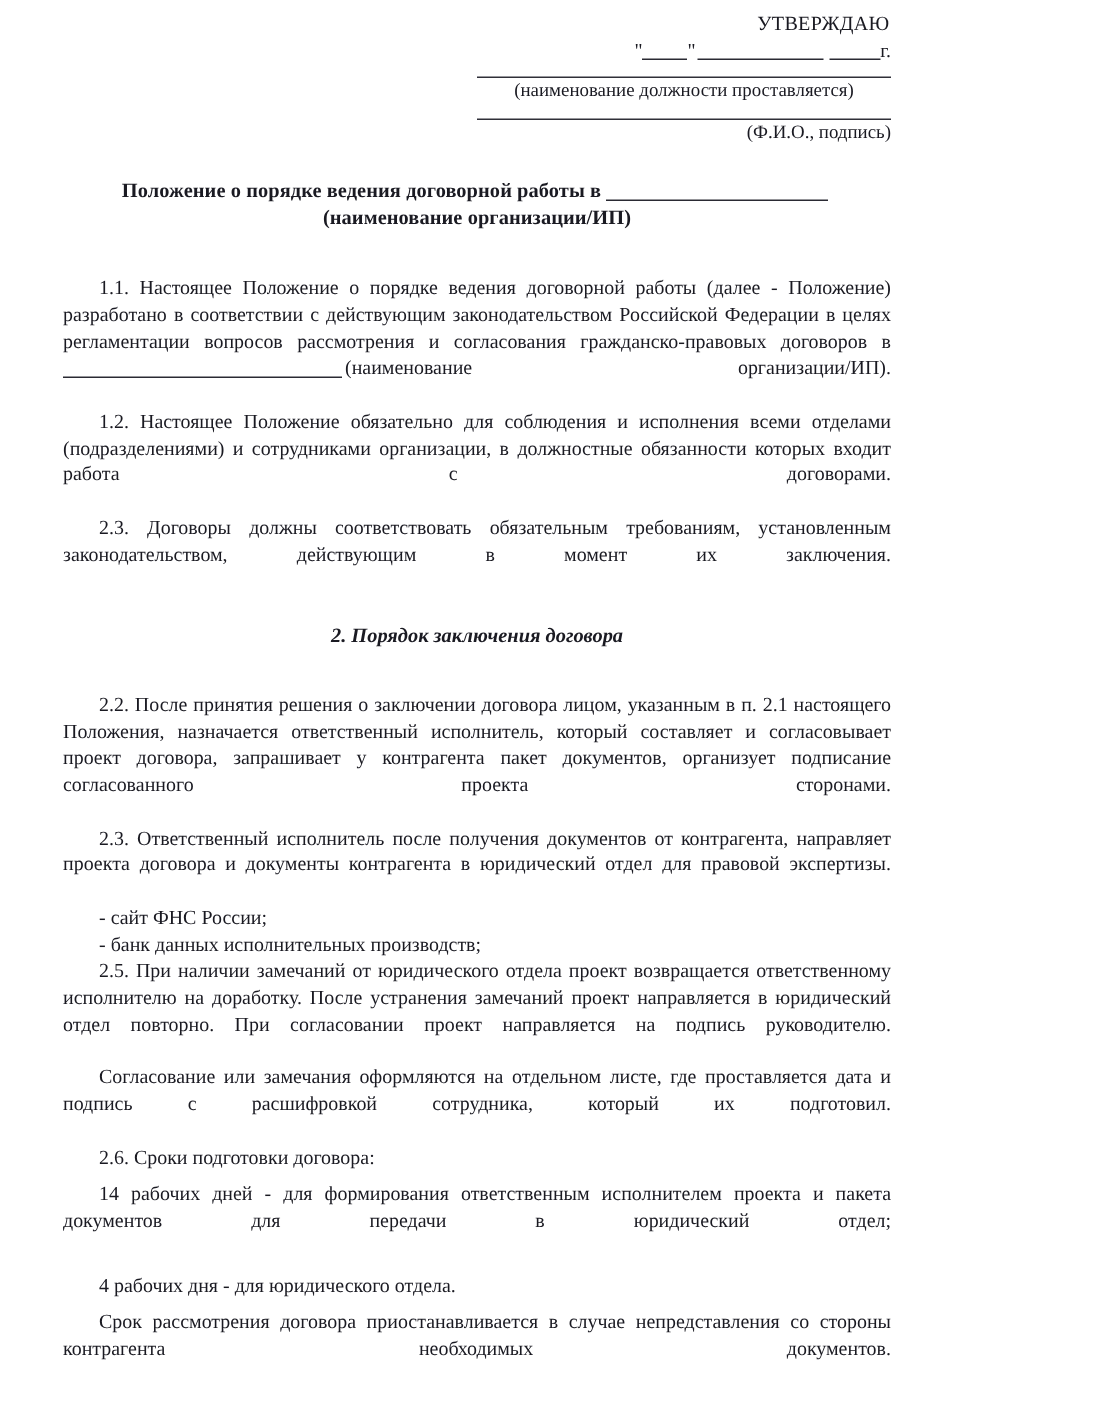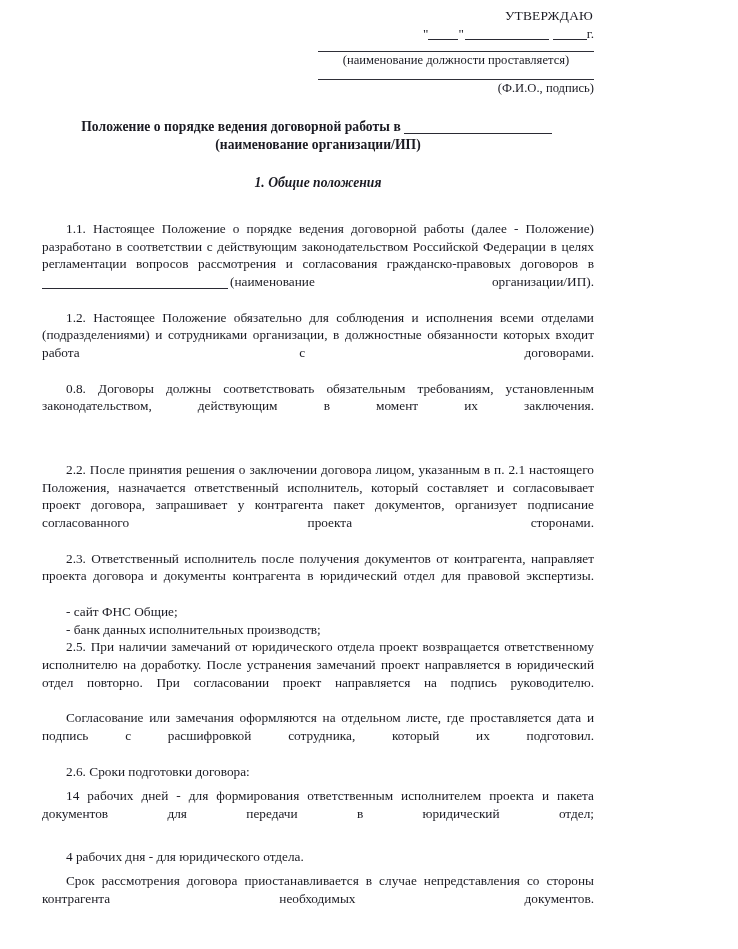--- a/index.html
+++ b/index.html
@@ -172,39 +172,39 @@
     </div>
 
     <div class="sig-block second">
       <div class="sig-rule"></div>
       <div class="sig-caption right">(Ф.И.О., подпись)</div>
     </div>
   </div>
 
   <div class="doc-title"><span>Положение о порядке ведения договорной работы в</span><span class="blank-title"></span><span>(наименование</span> <span>организации/ИП)</span></div>
 
-  <div class="sec-head">1. Общие положения</div>
 
   <div class="body-wrap">
     <p class="para"><span>1.1. Настоящее Положение о порядке ведения договорной работы (далее - Положение) разработано в соответствии с действующим законодательством Российской Федерации в целях регламентации вопросов рассмотрения и согласования гражданско-правовых договоров в</span><span class="blank-inline blank-org"></span><span>(наименование организации/ИП).</span></p>
 
     <p class="para">1.2. Настоящее Положение обязательно для соблюдения и исполнения всеми отделами (подразделениями) и сотрудниками организации, в должностные обязанности которых входит работа с договорами.</p>
 
-    <p class="para">0.8. Договоры должны соответствовать обязательным требованиям, установленным законодательством, действующим в момент их заключения.</p>
+    <p class="para">2.3. Договоры должны соответствовать обязательным требованиям, установленным законодательством, действующим в момент их заключения.</p>
   </div>
 
+  <div class="sec-head two">2. Порядок заключения договора</div>
 
   <div class="body-wrap">
 
     <p class="para">2.2. После принятия решения о заключении договора лицом, указанным в п. 2.1 настоящего Положения, назначается ответственный исполнитель, который составляет и согласовывает проект договора, запрашивает у контрагента пакет документов, организует подписание согласованного проекта сторонами.</p>
 
     <p class="para">2.3. Ответственный исполнитель после получения документов от контрагента, направляет проекта договора и документы контрагента в юридический отдел для правовой экспертизы.</p>
 
 
-    <p class="para dash nostretch">- сайт ФНС Общие;</p>
+    <p class="para dash nostretch">- сайт ФНС России;</p>
     <p class="para dash nostretch">- банк данных исполнительных производств;</p>
 
     <p class="para">2.5. При наличии замечаний от юридического отдела проект возвращается ответственному исполнителю на доработку. После устранения замечаний проект направляется в юридический отдел повторно. При согласовании проект направляется на подпись руководителю.</p>
 
     <p class="para">Согласование или замечания оформляются на отдельном листе, где проставляется дата и подпись с расшифровкой сотрудника, который их подготовил.</p>
 
     <p class="para nostretch">2.6. Сроки подготовки договора:</p>
 
     <div class="gap-sm"></div>
     <p class="para">14 рабочих дней - для формирования ответственным исполнителем проекта и пакета документов для передачи в юридический отдел;</p>

